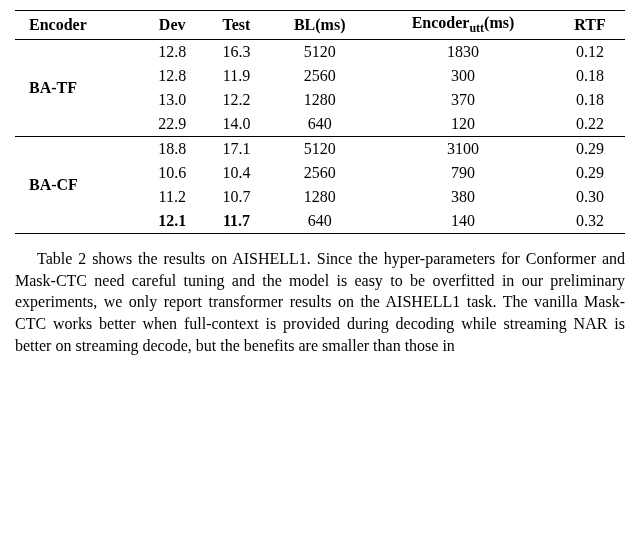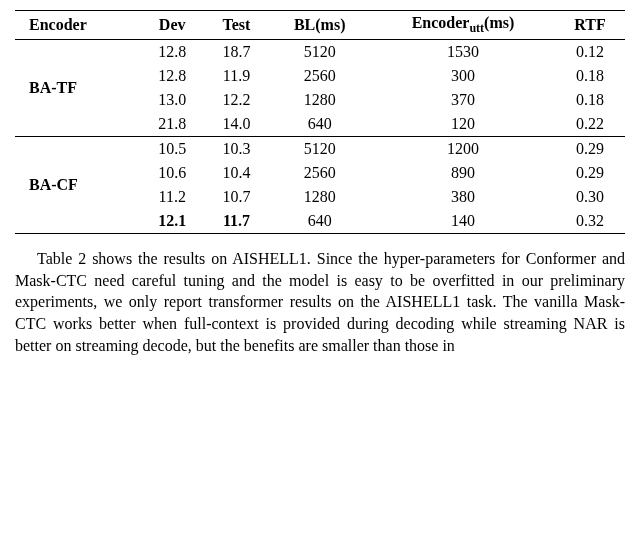--- a/index.html
+++ b/index.html
@@ -53,59 +53,59 @@
       <th>
         <span>Encoder</span><span class="sub">utt</span><span>(ms)</span>
       </th>
       <th>RTF</th>
     </tr>
   </thead>
   <tbody id="tbody">
   <tr>
         <td rowspan="4" class="group-label">BA-TF</td>
         <td>12.8</td>
-        <td>18.7</td>
+        <td>16.3</td>
         <td>5120</td>
-        <td>1530</td>
+        <td>1830</td>
         <td>0.12</td>
       </tr>
       <tr>
         <td>12.8</td>
         <td>11.9</td>
         <td>2560</td>
         <td>300</td>
         <td>0.18</td>
       </tr>
       <tr>
         <td>13.0</td>
         <td>12.2</td>
         <td>1280</td>
         <td>370</td>
         <td>0.18</td>
       </tr>
       <tr>
-        <td>21.8</td>
+        <td>22.9</td>
         <td>14.0</td>
         <td>640</td>
         <td>120</td>
         <td>0.22</td>
       </tr>
       <tr class="hline-top">
         <td rowspan="4" class="group-label">BA-CF</td>
-        <td>10.5</td>
-        <td>10.3</td>
+        <td>18.8</td>
+        <td>17.1</td>
         <td>5120</td>
-        <td>1200</td>
+        <td>3100</td>
         <td>0.29</td>
       </tr>
       <tr>
         <td>10.6</td>
         <td>10.4</td>
         <td>2560</td>
-        <td>890</td>
+        <td>790</td>
         <td>0.29</td>
       </tr>
       <tr>
         <td>11.2</td>
         <td>10.7</td>
         <td>1280</td>
         <td>380</td>
         <td>0.30</td>
       </tr>
       <tr class="hline-bottom">

